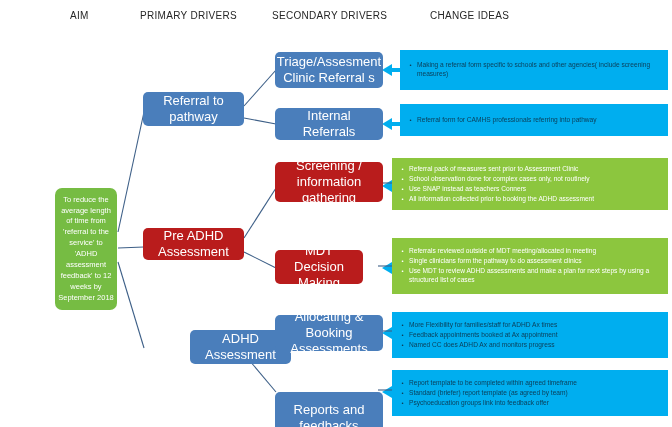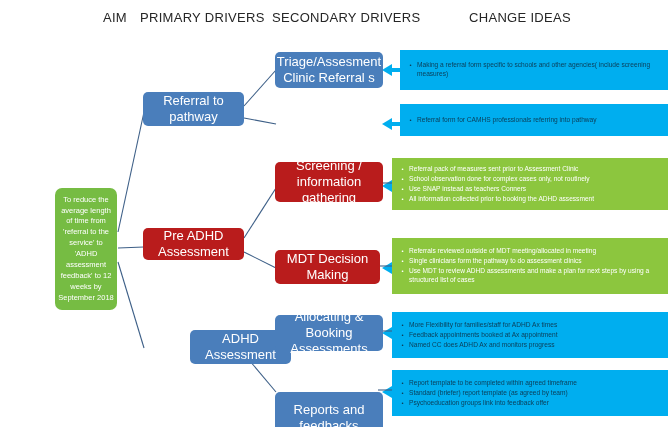--- a/index.html
+++ b/index.html
@@ -13,25 +13,24 @@
   #canvas {
     position: relative;
     width: 672px;
     height: 427px;
     background: #ffffff;
     overflow: hidden;
   }
   
   .col-header {
     position: absolute;
-    font-size: 13px;
+    font-size: 10px;
     color: #262626;
     letter-spacing: 0.3px;
     white-space: nowrap;
-    text-align: center;
   }
   
   .node {
     position: absolute;
     border-radius: 5px;
     color: #ffffff;
     display: flex;
     align-items: center;
     justify-content: center;
     text-align: center;
@@ -164,22 +163,23 @@
   <div class="col-header" style="left:272px; top:10px; width:120px;">SECONDARY DRIVERS</div>
   <div class="col-header" style="left:430px; top:10px; width:180px;">CHANGE IDEAS</div>
 
   <div class="aim-box" style="left:55px; top:188px; width:62px; height:122px;">To reduce the average length of time from 'referral to the service' to 'ADHD assessment feedback' to 12 weeks by September 2018</div>
 
   <div class="node blue" style="left:143px; top:92px; width:101px; height:34px;">Referral to pathway</div>
   <div class="node green" style="left:143px; top:228px; width:101px; height:32px;">Pre ADHD Assessment</div>
   <div class="node blue" style="left:143px; top:330px; width:101px; height:34px;margin-left:47px;">ADHD Assessment</div>
 
   <div class="node blue" style="left:275px; top:52px; width:108px; height:36px;">Triage/Assesment Clinic Referral s</div>
+  <div class="node blue" style="left:275px; top:108px; width:108px; height:32px;">Internal Referrals</div>
   <div class="node green" style="left:275px; top:162px; width:108px; height:40px;">Screening / information gathering</div>
-  <div class="node green" style="left:275px; top:250px; width:105px; height:34px;">MDT Decision Making</div>
+  <div class="node green" style="left:275px; top:250px; width:88px; height:34px;">MDT Decision Making</div>
   <div class="node blue" style="left:275px; top:315px; width:108px; height:36px;">Allocating &amp; Booking Assessments</div>
   <div class="node blue" style="left:275px; top:392px; width:108px; height:52px;">Reports and feedbacks</div>
 
   <div class="idea-panel cyan" style="left:400px; top:50px; width:268px; height:40px;">
     <div class="idea-row">
       <span class="idea-bullet">•</span>
       <span class="idea-text">Making a referral form specific to schools and other agencies( include screening measures)</span>
     </div>
   </div>
 

